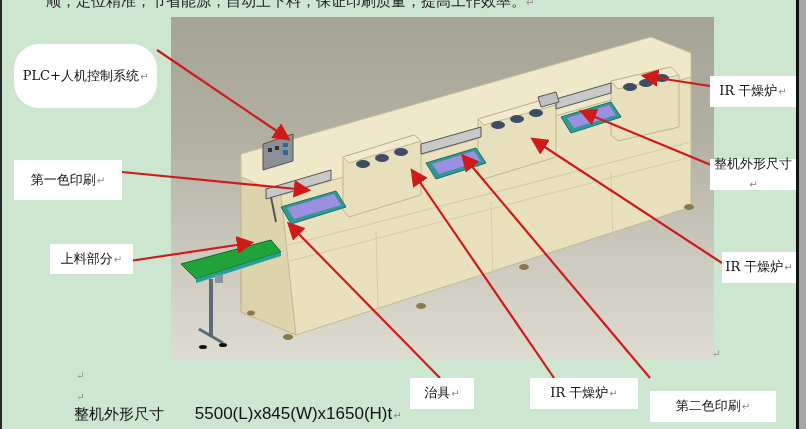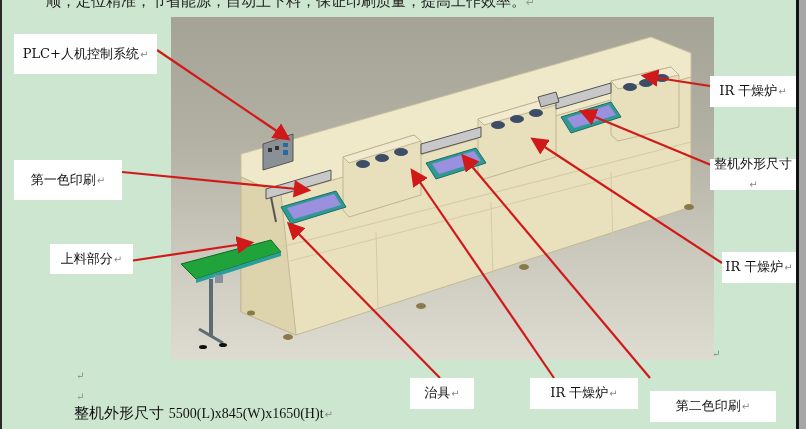--- a/index.html
+++ b/index.html
@@ -29,21 +29,21 @@
       display: flex; flex-direction: column; align-items: center; justify-content: center;
     }
     .callout .latin { font-family: "DejaVu Serif", serif; }
     .pm { color: #888; font-size: 10px; margin-left: 1px; }
     .arrows { position: absolute; left: 0; top: 0; pointer-events: none; }
     .empty-para { position: absolute; left: 76px; font-size: 10px; color: #888; }
     .spec-line {
       position: absolute; left: 74px; top: 404px; font-size: 15px; color: #111; white-space: nowrap;
       font-family: "DejaVu Sans", sans-serif;
     }
-    .spec-line .latin { font-family: Liberation Serif, serif; font-size: 14px; }
+    .spec-line .latin { font-family: Liberation Sans, sans-serif; font-size: 17px; margin-left: 26px; }
     .fig-pm { position: absolute; left: 712px; top: 348px; font-size: 10px; color: #888; }
   </style>
 </head>
 <body>
 
 <div class="page-border-left"></div>
 <div class="page-edge-right"></div>
 <div class="page-gutter"></div>
 
 <div class="intro-line">
@@ -133,21 +133,21 @@
     <line x1="123" y1="262" x2="250" y2="243" marker-end="url(#ah)"></line>
     <line x1="710" y1="86" x2="645" y2="76" marker-end="url(#ah)"></line>
     <line x1="711" y1="165" x2="583" y2="112" marker-end="url(#ah)"></line>
     <line x1="722" y1="263" x2="534" y2="140" marker-end="url(#ah)"></line>
     <line x1="440" y1="378" x2="290" y2="225" marker-end="url(#ah)"></line>
     <line x1="554" y1="378" x2="413" y2="172" marker-end="url(#ah)"></line>
     <line x1="650" y1="378" x2="464" y2="157" marker-end="url(#ah)"></line>
   </g>
 </svg>
 
-<div class="callout" style="left:14px;top:34px;width:143px;height:40px;">
+<div class="callout" style="left:14px;top:44px;width:143px;height:64px;border-radius:25px;">
   <div><span class="latin">PLC+</span><span>人机控制系统</span><span class="pm">↵</span></div>
 </div>
 
 <div class="callout" style="left:14px;top:160px;width:108px;height:40px;">
   <div><span>第一色印刷</span><span class="pm">↵</span></div>
 </div>
 
 <div class="callout" style="left:50px;top:244px;width:83px;height:30px;">
   <div><span>上料部分</span><span class="pm">↵</span></div>
 </div>

